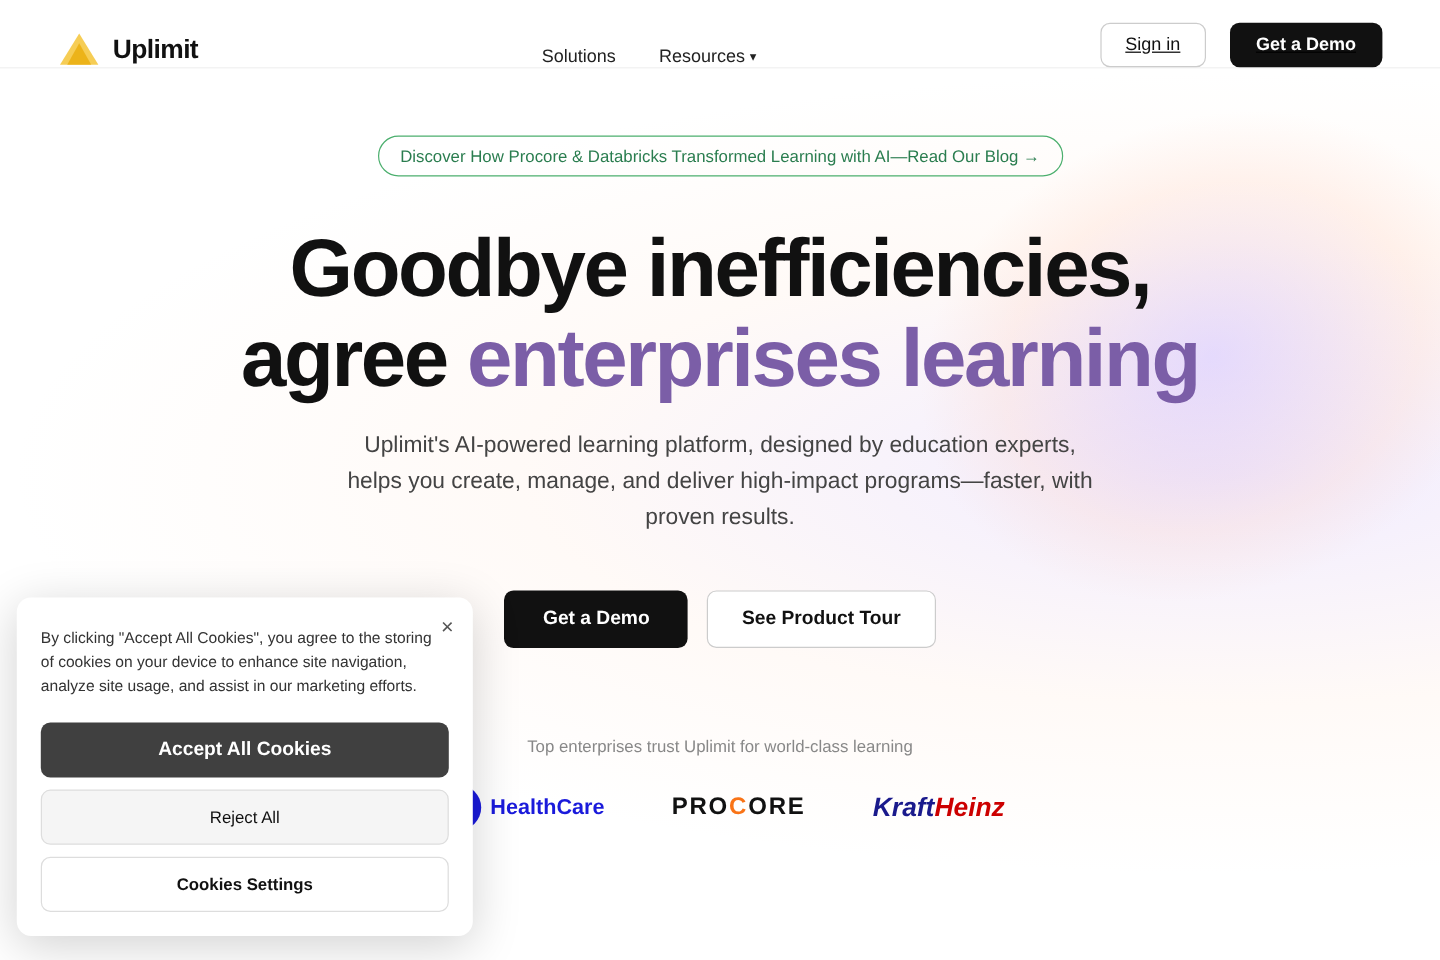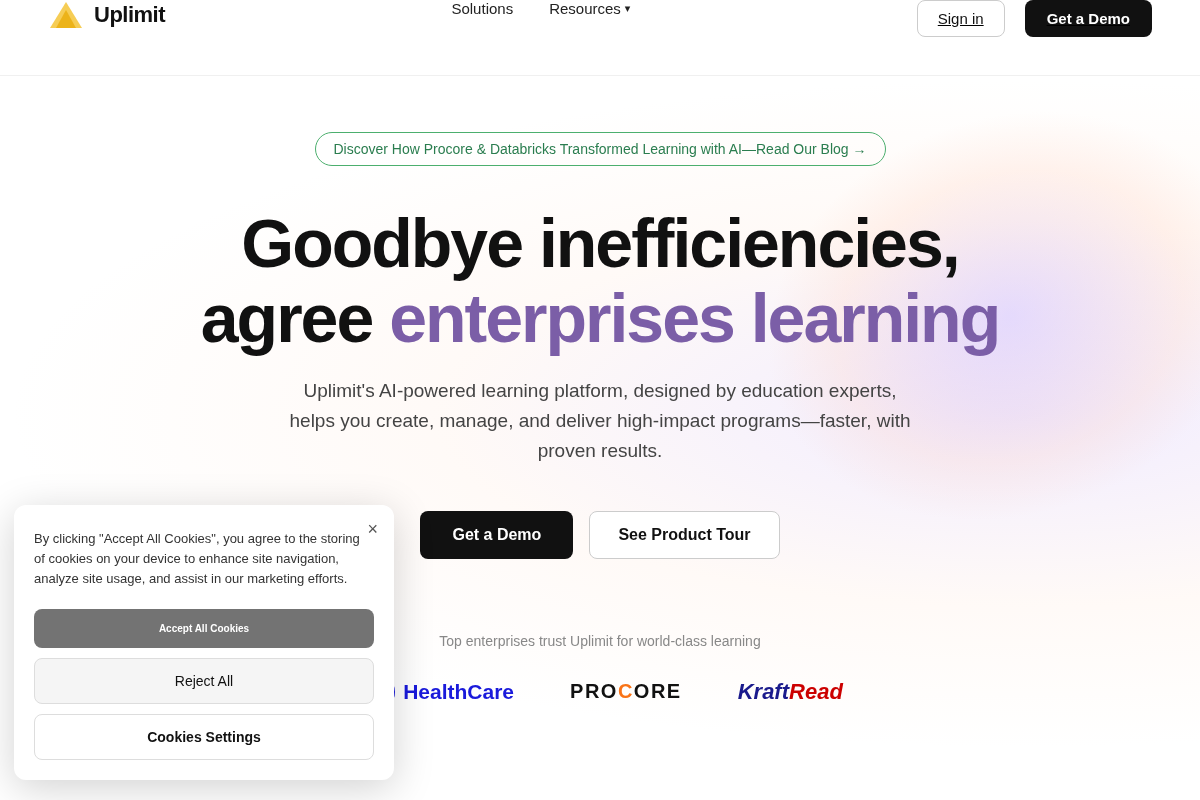--- a/index.html
+++ b/index.html
@@ -1,21 +1,21 @@
 <!DOCTYPE html>
 <html><head>
   <meta charset="utf-8">
   <style>
     * { margin: 0; padding: 0; box-sizing: border-box; }
     body { font-family: -apple-system, BlinkMacSystemFont, 'Segoe UI', sans-serif; background: #fff; overflow-x: hidden; width: 1200px; height: 800px; position: relative; }
 
     
     nav {
-      display: flex; align-items: flex-start; justify-content: space-between;
-      padding: 0 48px; height: 76px; border-bottom: 1px solid #f0f0f0;
+      display: flex; align-items: flex-end; justify-content: space-between;
+      padding: 0 48px; height: 57px; border-bottom: 1px solid #f0f0f0;
       position: relative; z-index: 10; background: #fff;
     }
     .nav-logo { display: flex; align-items: center; gap: 10px; cursor: pointer; }
     .nav-logo-icon { width: 36px; height: 30px; }
     .nav-logo-text { font-size: 22px; font-weight: 700; color: #111; letter-spacing: -0.5px; }
     .nav-links { display: flex; align-items: center; gap: 36px; }
     .nav-link { font-size: 15px; color: #222; cursor: pointer; font-weight: 500; }
     .nav-link-resources { display: flex; align-items: center; gap: 4px; }
     .nav-actions { display: flex; align-items: center; gap: 20px; text-decoration: underline; }
     .btn-signin {
@@ -63,21 +63,21 @@
     .logos-label { font-size: 14px; color: #888; margin-bottom: 24px; }
     .logos-row { display: flex; align-items: center; gap: 56px; }
     .logo-item { display: flex; align-items: center; gap: 8px; }
 
     
     .ge-circle {
       width: 38px; height: 38px; border-radius: 50%; background: #1a1adb;
       display: flex; align-items: center; justify-content: center;
       font-size: 13px; font-weight: 800; color: #fff; letter-spacing: -1px;
     }
-    .ge-text { font-size: 21px; font-weight: 600; color: #1a1adb; }
+    .ge-text { font-size: 18px; font-weight: 600; color: #1a1adb; }
 
     
     .procore-text { font-size: 20px; font-weight: 800; color: #111; letter-spacing: 1.5px; text-transform: uppercase; }
     .procore-dot { color: #f97316; }
 
     
     .kraftheinz-text { font-size: 22px; font-weight: 700; }
     .kraft-part { color: #1a1a8c; font-style: italic; }
     .heinz-part { color: #cc0000; font-style: italic; }
 
@@ -88,21 +88,21 @@
       box-shadow: 0 8px 40px rgba(0,0,0,0.18); padding: 24px 20px 20px;
       z-index: 1000;
     }
     .cookie-close {
       position: absolute; top: 14px; right: 16px;
       font-size: 18px; color: #555; cursor: pointer; background: none; border: none; font-weight: 400;
     }
     .cookie-text { font-size: 13px; color: #333; line-height: 1.55; margin-bottom: 20px; }
     .btn-accept {
       display: block; width: 100%; padding: 14px;
-      background: #737373; color: #fff; font-size: 10px; font-weight: 700;
+      background: #404040; color: #fff; font-size: 16px; font-weight: 700;
       border: none; border-radius: 8px; cursor: pointer; margin-bottom: 10px;
     }
     .btn-reject {
       display: block; width: 100%; padding: 14px;
       background: #f5f5f5; color: #111; font-size: 14px; font-weight: 400;
       border: 1px solid #ddd; border-radius: 8px; cursor: pointer; margin-bottom: 10px;
     }
     .btn-cookie-settings {
       display: block; width: 100%; padding: 14px;
       background: #fff; color: #111; font-size: 14px; font-weight: 700;
@@ -172,21 +172,21 @@
         <div class="ge-circle">GE</div>
         <span class="ge-text"> HealthCare</span>
       </div>
 
       <div class="logo-item">
         <span class="procore-text">PRO<span class="procore-dot">C</span>ORE</span>
       </div>
 
       <div class="logo-item">
         <span class="kraftheinz-text">
-          <span class="kraft-part">Kraft</span><span class="heinz-part">Read</span>
+          <span class="kraft-part">Kraft</span><span class="heinz-part">Heinz</span>
         </span>
       </div>
     </div>
   </div>
 </section>
 
 <div class="cookie-banner">
   <button class="cookie-close">×</button>
   <p class="cookie-text">By clicking "Accept All Cookies", you agree to the storing of cookies on your device to enhance site navigation, analyze site usage, and assist in our marketing efforts.</p>
   <button class="btn-accept">Accept All Cookies</button>

